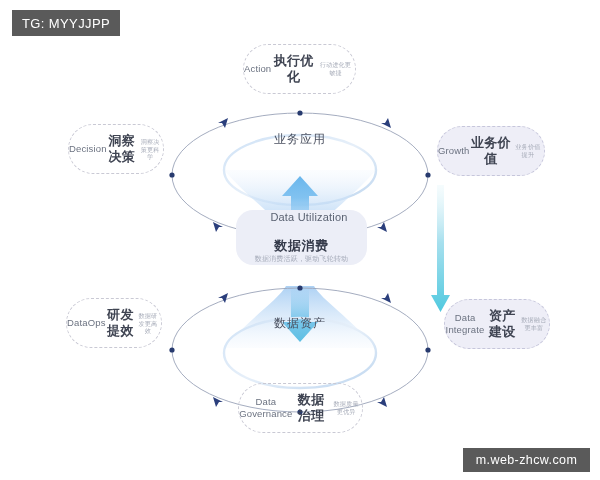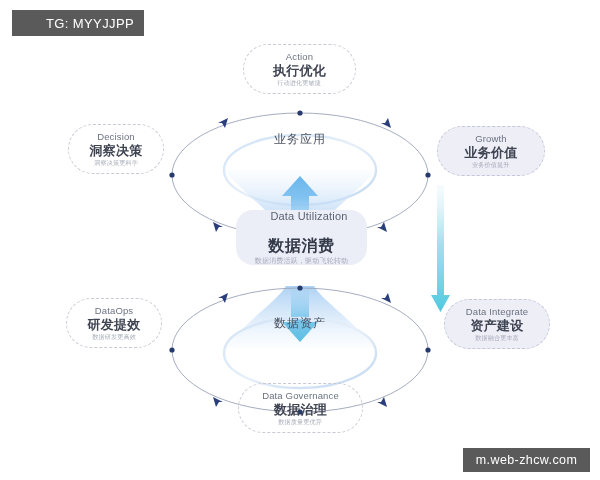--- a/index.html
+++ b/index.html
@@ -28,21 +28,20 @@
     display: flex;
     align-items: center;
     justify-content: center;
     font-family: "Liberation Sans", sans-serif;
   }
   #wm-top {
     left: 12px;
     top: 10px;
     width: 108px;
     height: 26px;
-    padding-left: 24px;
   }
   #wm-bottom {
     left: 463px;
     top: 448px;
     width: 127px;
     height: 24px;
     font-size: 12.5px;
     text-align: center;
   }
   
@@ -53,21 +52,21 @@
     width: 600px;
     height: 480px;
   }
   
   .node {
     position: absolute;
     box-sizing: border-box;
     border: 1px dashed #c9c9d4;
     border-radius: 26px;
     display: flex;
-    flex-direction: column;
+    flex-direction: row;
     align-items: center;
     justify-content: center;
     text-align: center;
     background: transparent;
     line-height: 1.18;
   }
   .node.tinted {
     background: #eeeef7;
     border-color: #c6c6db;
   }
@@ -115,21 +114,21 @@
     text-align: center;
     line-height: 1.2;
   }
   #hub .en {
     font-size: 11px;
     color: #5a6272;
     letter-spacing: 0.2px;
     margin-left: 15px;
   }
   #hub .cn {
-    font-size: 16px;
+    font-size: 13px;
     font-weight: bold;
     color: #343a4a;
     letter-spacing: 0.6px;
     margin-top: 13px;
   }
   #hub .sub {
     font-size: 7px;
     color: #a4aab8;
     margin-top: 2px;
     letter-spacing: 0.2px;

